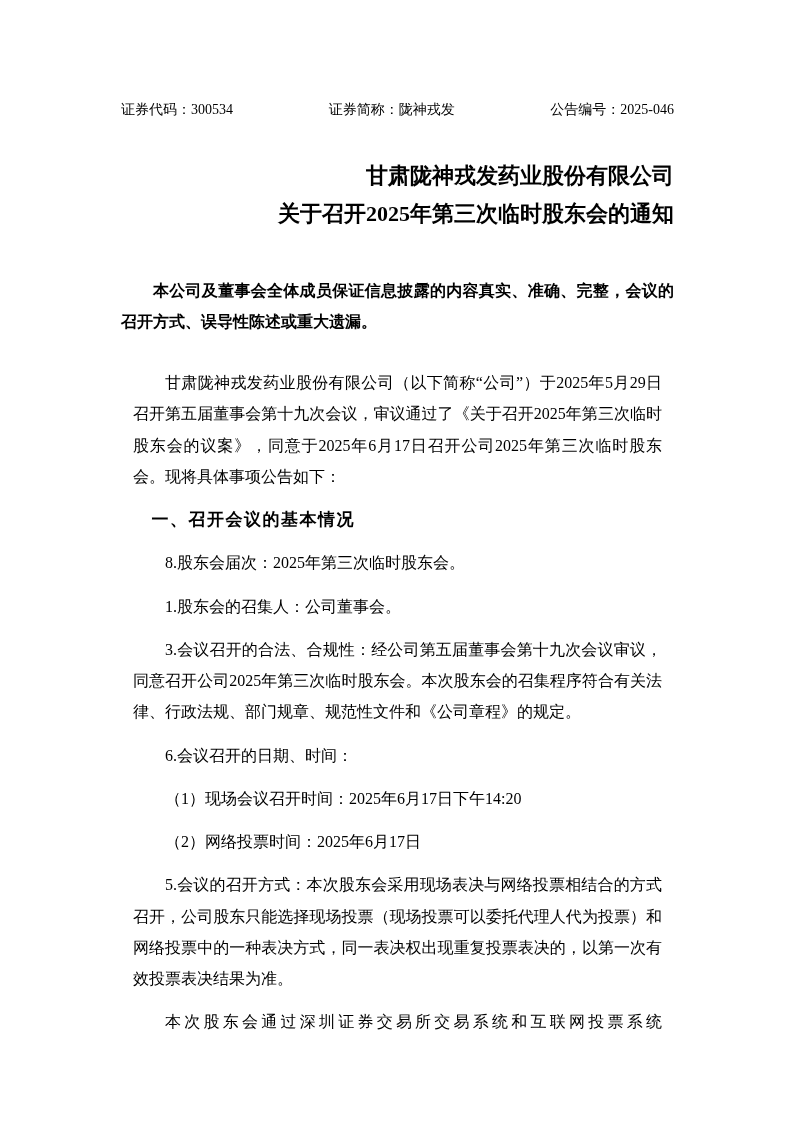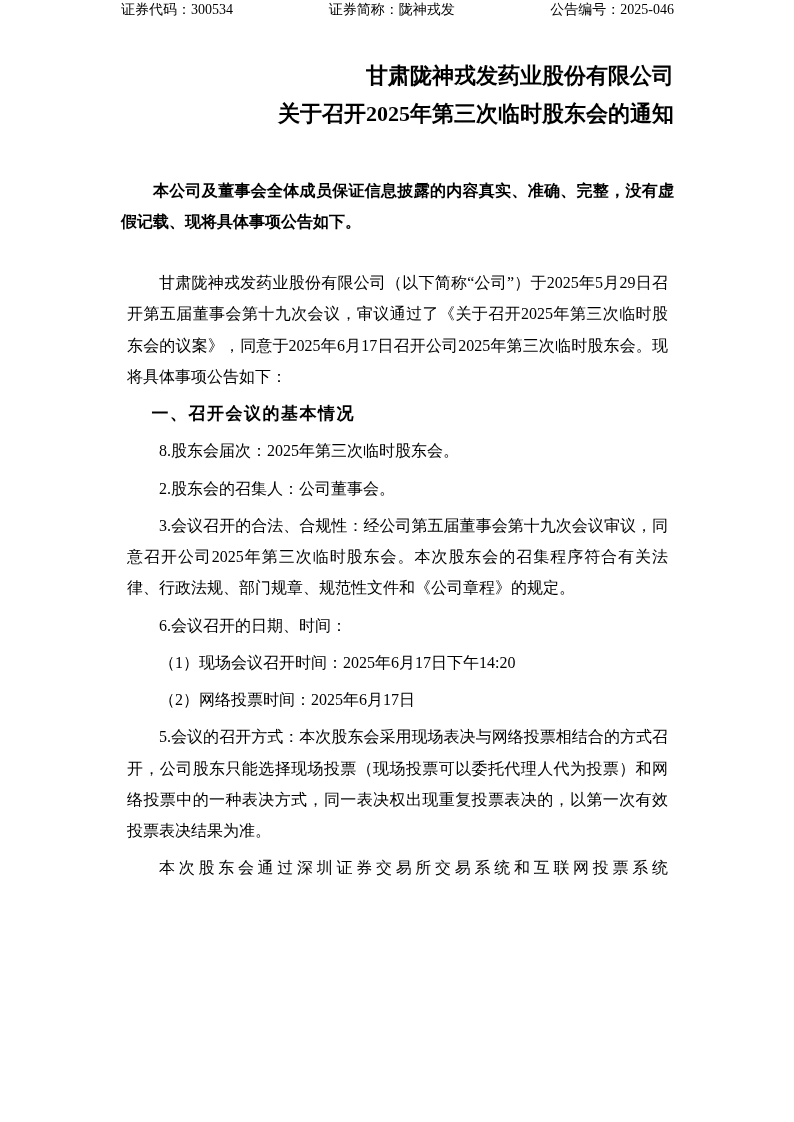--- a/index.html
+++ b/index.html
@@ -13,20 +13,21 @@
     height: 1122px;
     margin: 0 auto;
     background: #ffffff;
     color: #000000;
     font-family: "Liberation Serif", "DejaVu Serif", serif;
     box-sizing: border-box;
     padding: 0 120px 0 121px;
     overflow: hidden;
   }
   .doc-header {
+    margin-top: 100px;
     display: flex;
     justify-content: space-between;
     align-items: flex-end;
     font-size: 14px;
     line-height: 20px;
     white-space: nowrap;
   }
   .doc-title {
     text-align: right;
     font-weight: bold;
@@ -43,21 +44,21 @@
     line-height: 31.25px;
     text-align: justify;
     text-indent: 2em;
   }
   .body-block {
     margin-top: 29.5px;
     font-size: 16px;
     line-height: 31.25px;
   }
   .para {
-    margin: 6px;
+    margin: 12px;
     text-align: justify;
     text-indent: 2em;
   }
   .section-heading {
     margin: 0;
     font-weight: bold;
     font-size: 17px;
     letter-spacing: 1.5px;
     line-height: 31.25px;
     text-indent: 1.8em;
@@ -75,27 +76,27 @@
 
   <div class="doc-header">
     <span>证券代码：300534</span>
     <span>证券简称：陇神戎发</span>
     <span>公告编号：2025-046</span>
   </div>
 
   <div class="doc-title first">甘肃陇神戎发药业股份有限公司</div>
   <div class="doc-title">关于召开2025年第三次临时股东会的通知</div>
 
-  <p class="disclaimer">本公司及董事会全体成员保证信息披露的内容真实、准确、完整，没有虚假记载、现将具体事项公告如下。</p>
+  <p class="disclaimer">本公司及董事会全体成员保证信息披露的内容真实、准确、完整，会议的召开方式、误导性陈述或重大遗漏。</p>
 
   <div class="body-block">
     <p class="para">甘肃陇神戎发药业股份有限公司（以下简称“公司”）于2025年5月29日召开第五届董事会第十九次会议，审议通过了《关于召开2025年第三次临时股东会的议案》，同意于2025年6月17日召开公司2025年第三次临时股东会。现将具体事项公告如下：</p>
     <p class="section-heading">一、召开会议的基本情况</p>
     <p class="para">8.股东会届次：2025年第三次临时股东会。</p>
-    <p class="para">2.股东会的召集人：公司董事会。</p>
+    <p class="para">1.股东会的召集人：公司董事会。</p>
     <p class="para">3.会议召开的合法、合规性：经公司第五届董事会第十九次会议审议，同意召开公司2025年第三次临时股东会。本次股东会的召集程序符合有关法律、行政法规、部门规章、规范性文件和《公司章程》的规定。</p>
     <p class="para">6.会议召开的日期、时间：</p>
     <p class="para">（1）现场会议召开时间：2025年6月17日下午14:20</p>
     <p class="para">（2）网络投票时间：2025年6月17日</p>
     <p class="para">5.会议的召开方式：本次股东会采用现场表决与网络投票相结合的方式召开，公司股东只能选择现场投票（现场投票可以委托代理人代为投票）和网络投票中的一种表决方式，同一表决权出现重复投票表决的，以第一次有效投票表决结果为准。</p>
     <p class="para spread">本次股东会通过深圳证券交易所交易系统和互联网投票系统</p>
   </div>
 
 </div>
 

